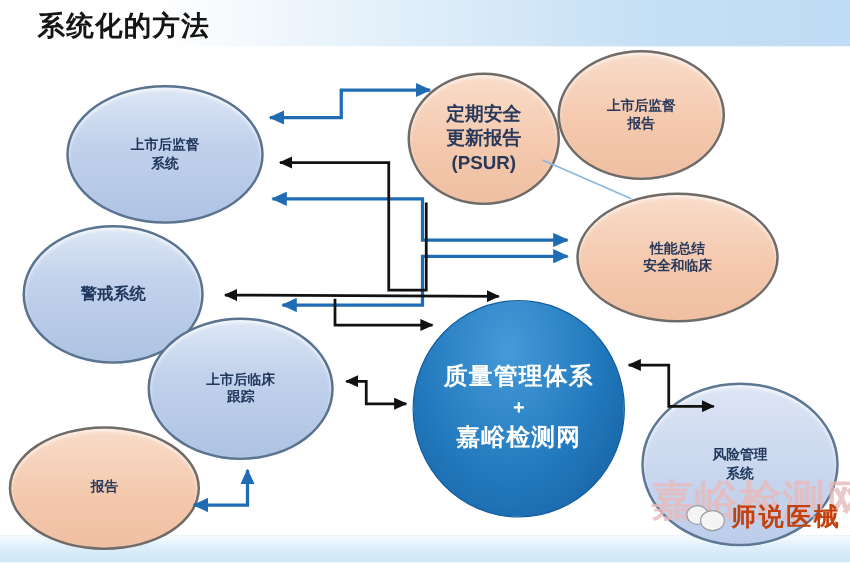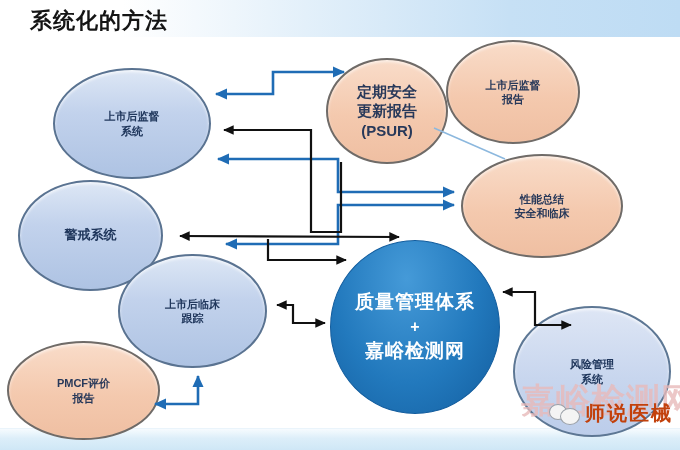--- a/index.html
+++ b/index.html
@@ -95,21 +95,20 @@
 <div class="node n-blue fs17" style="left:18px;top:180px;width:145px;height:111px;z-index:2;">
   <span>警戒系统</span>
 </div>
 
 <div class="node n-blue fs16" style="left:118px;top:254px;width:149px;height:114px;z-index:3;">
   <span>上市后临床</span>
   <span>跟踪</span>
 </div>
 
 <div class="node n-pink fs16" style="left:7px;top:341px;width:153px;height:99px;z-index:2;">
-  <span>PMCF评价</span>
   <span>报告</span>
 </div>
 
 <div class="node n-pink fs15" style="left:326px;top:58px;width:122px;height:106px;z-index:2;">
   <span>定期安全</span>
   <span>更新报告</span>
   <span>(PSUR)</span>
 </div>
 
 <div class="node n-pink fs16" style="left:446px;top:40px;width:134px;height:104px;z-index:1;">

